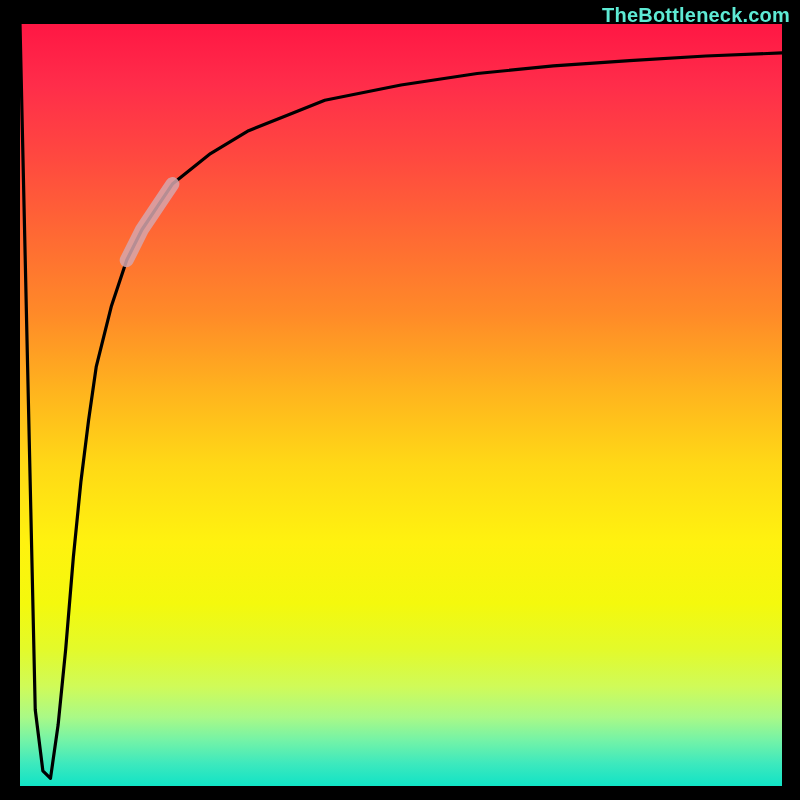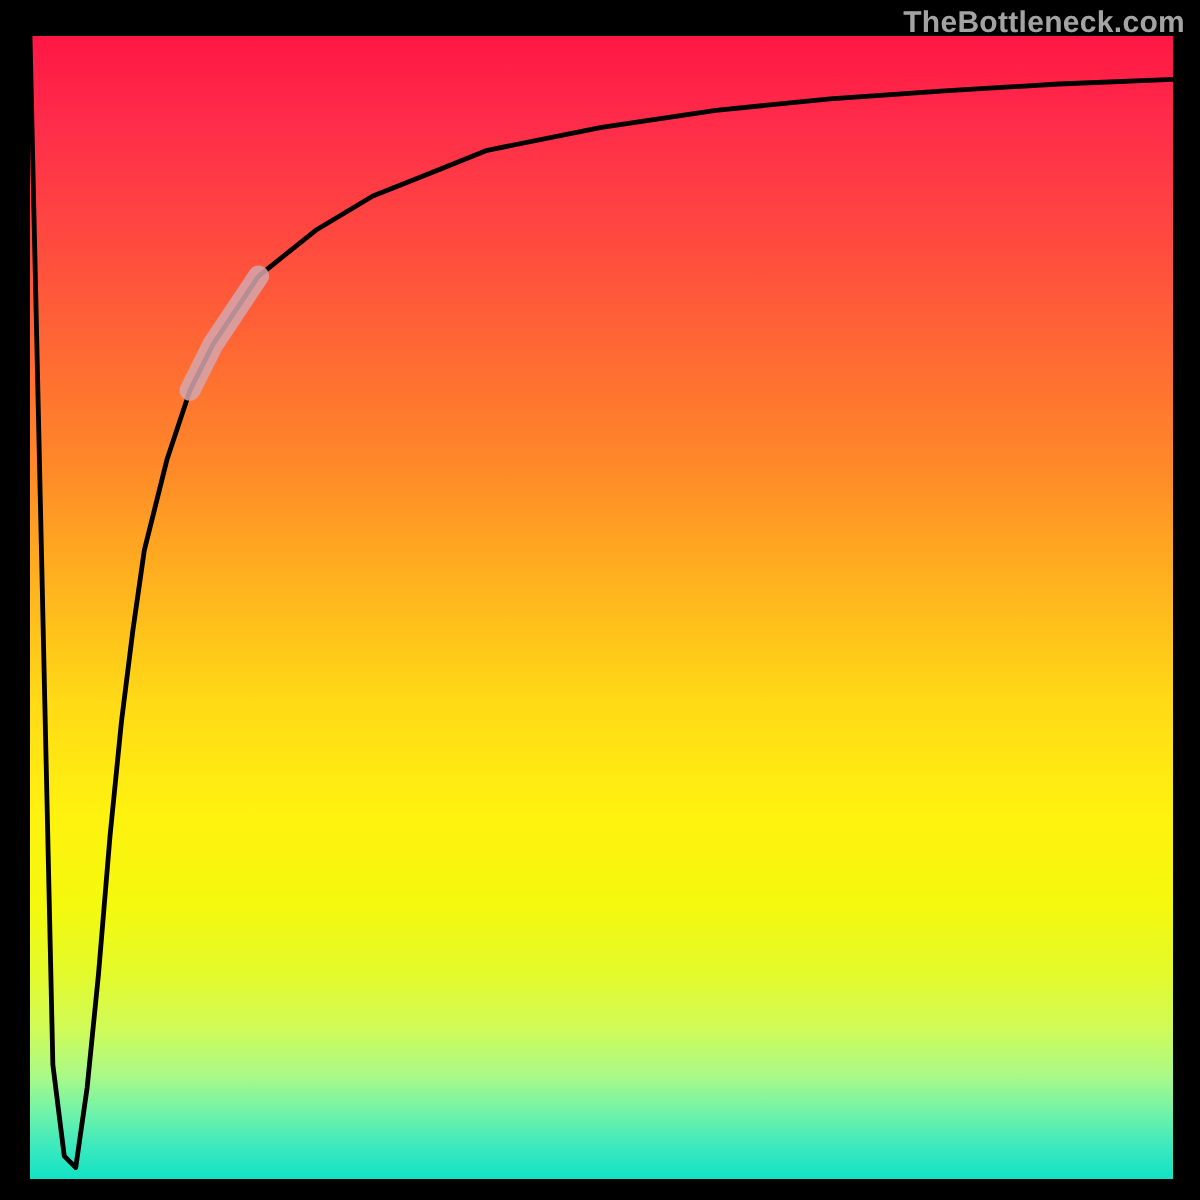--- a/index.html
+++ b/index.html
@@ -1,18 +1,18 @@
 <!DOCTYPE html>
 <html><head>
 <meta charset="utf-8">
 <style>
   * { margin: 0; padding: 0; box-sizing: border-box; }
   html, body { width: 800px; height: 800px; overflow: hidden; background: #000; font-family: Arial, Helvetica, sans-serif; }
   .frame { position: relative; width: 800px; height: 800px; background: #000; }
-  .watermark { position: absolute; top: 4px; right: 10px; color: #a3a3a3; font-size: 20px; font-weight: 600; letter-spacing: 0.2px; z-index: 5; }
+  .watermark { position: absolute; top: 4px; right: 10px; color: #5eead4; font-size: 20px; font-weight: 600; letter-spacing: 0.2px; z-index: 5; }
   .plot-area { position: absolute; left: 20px; top: 24px; width: 762px; height: 762px; }
   .gradient-bg { position: absolute; inset: 0; background: linear-gradient(to bottom,
       #ff1744 0%,
       #ff2d4a 8%,
       #ff4a3f 18%,
       #ff6a33 28%,
       #ff8a28 38%,
       #ffb31e 48%,
       #ffd916 58%,
       #fff20f 68%,

